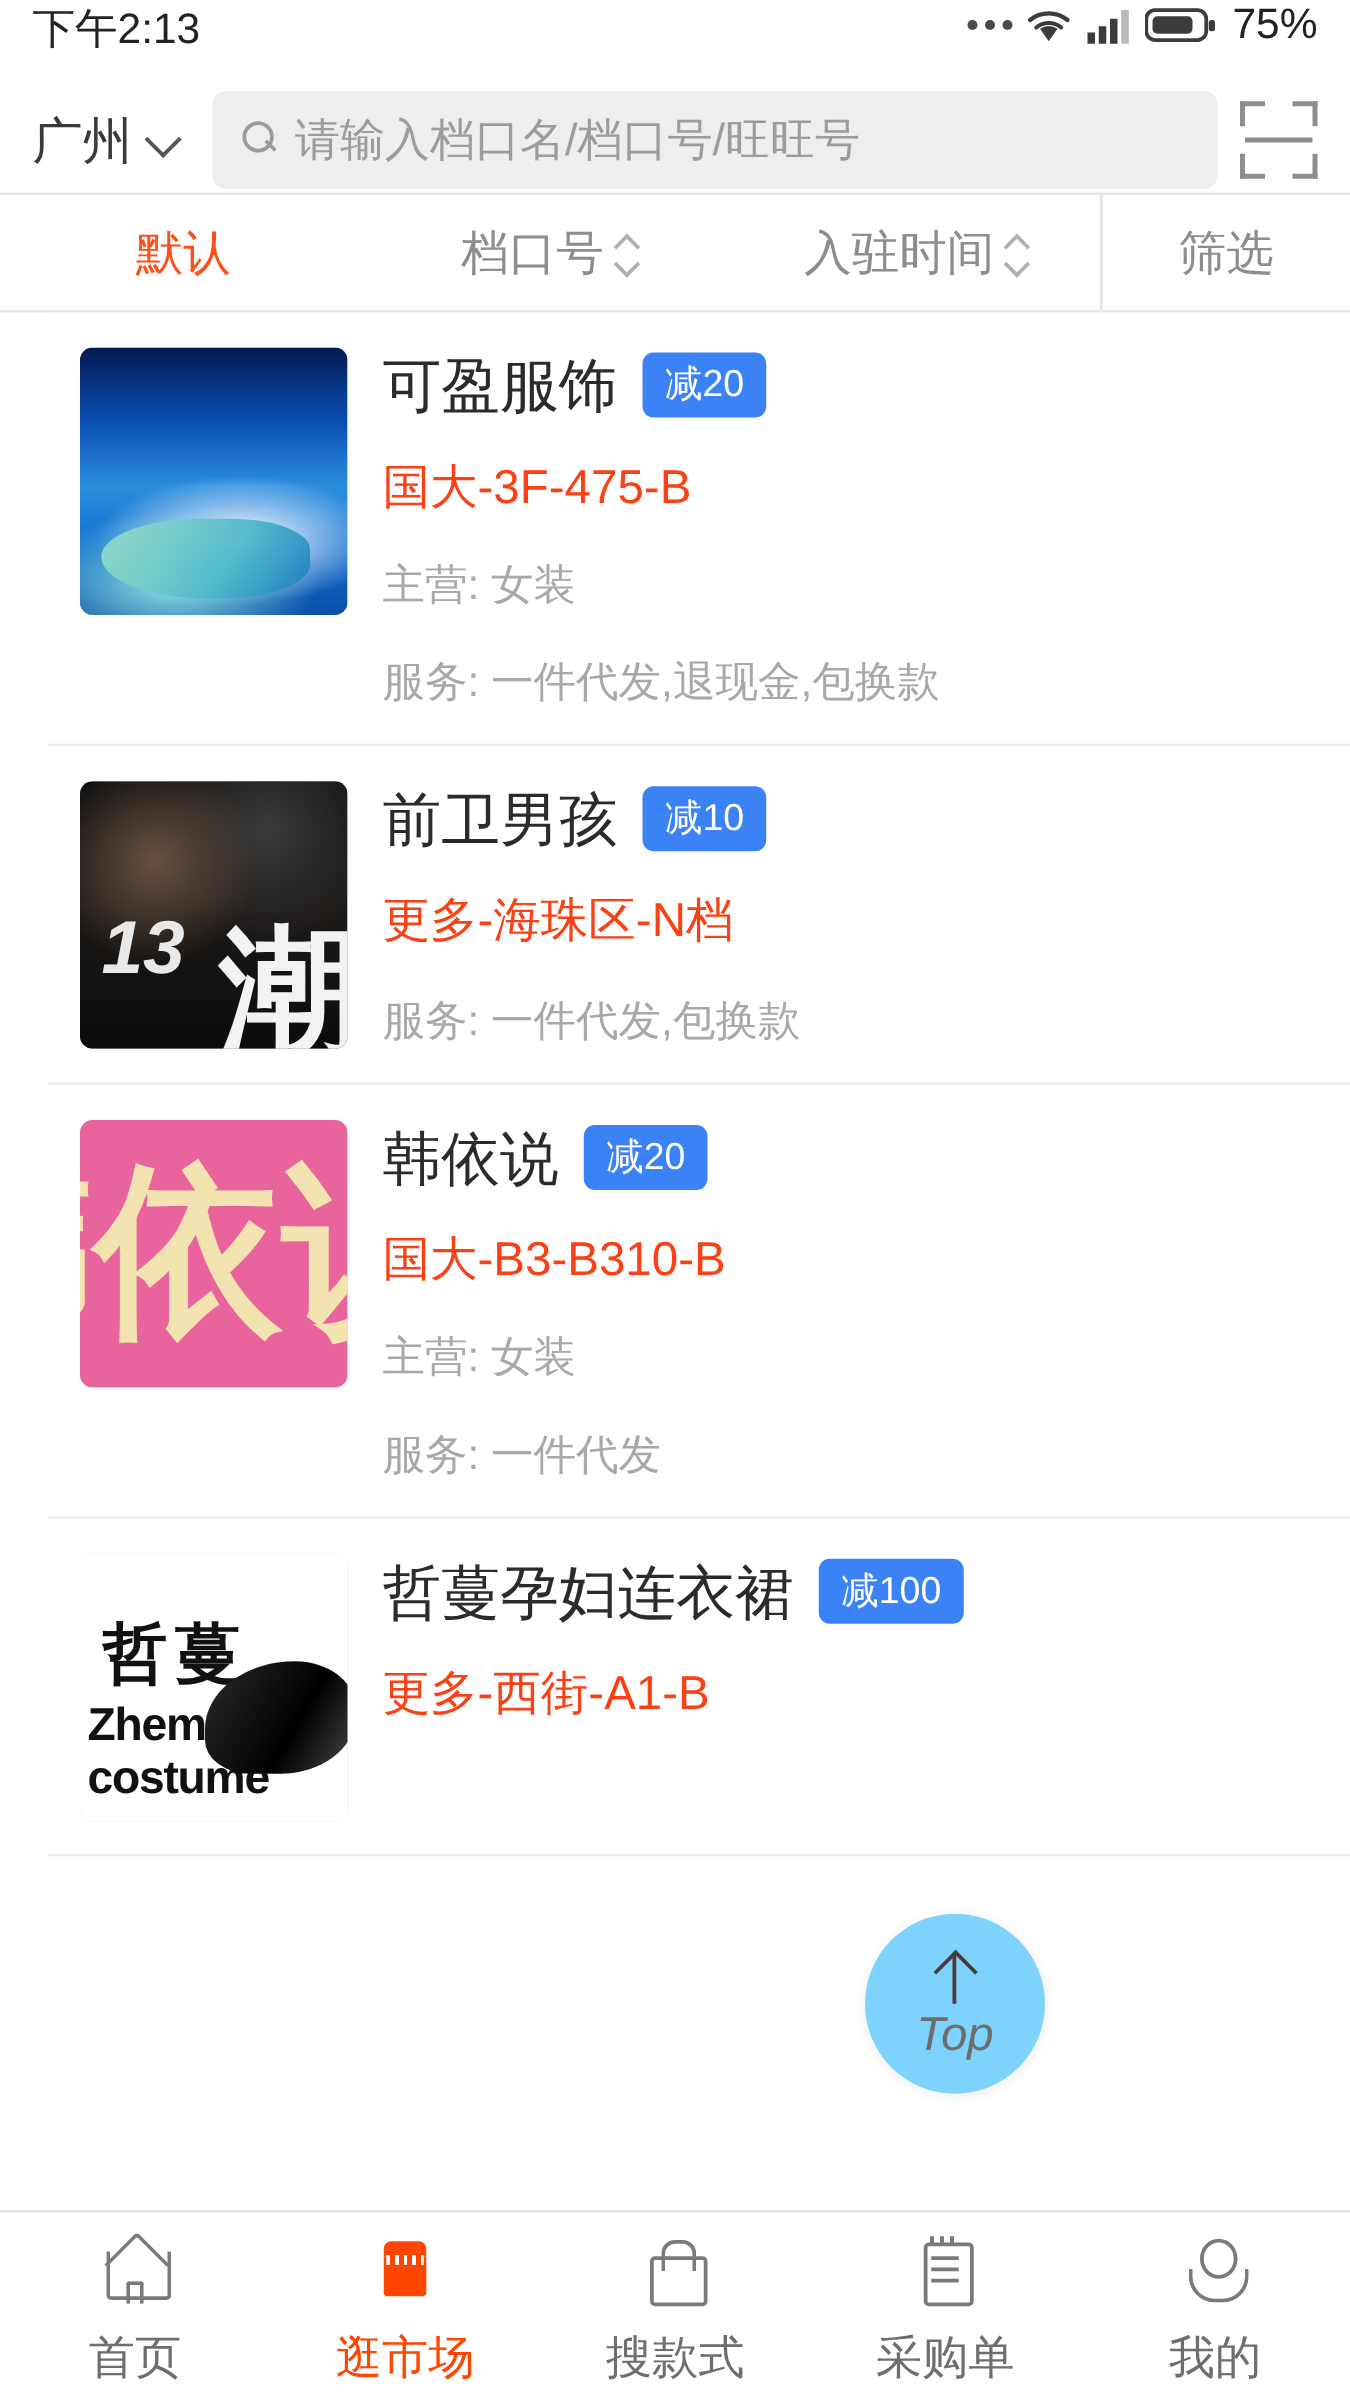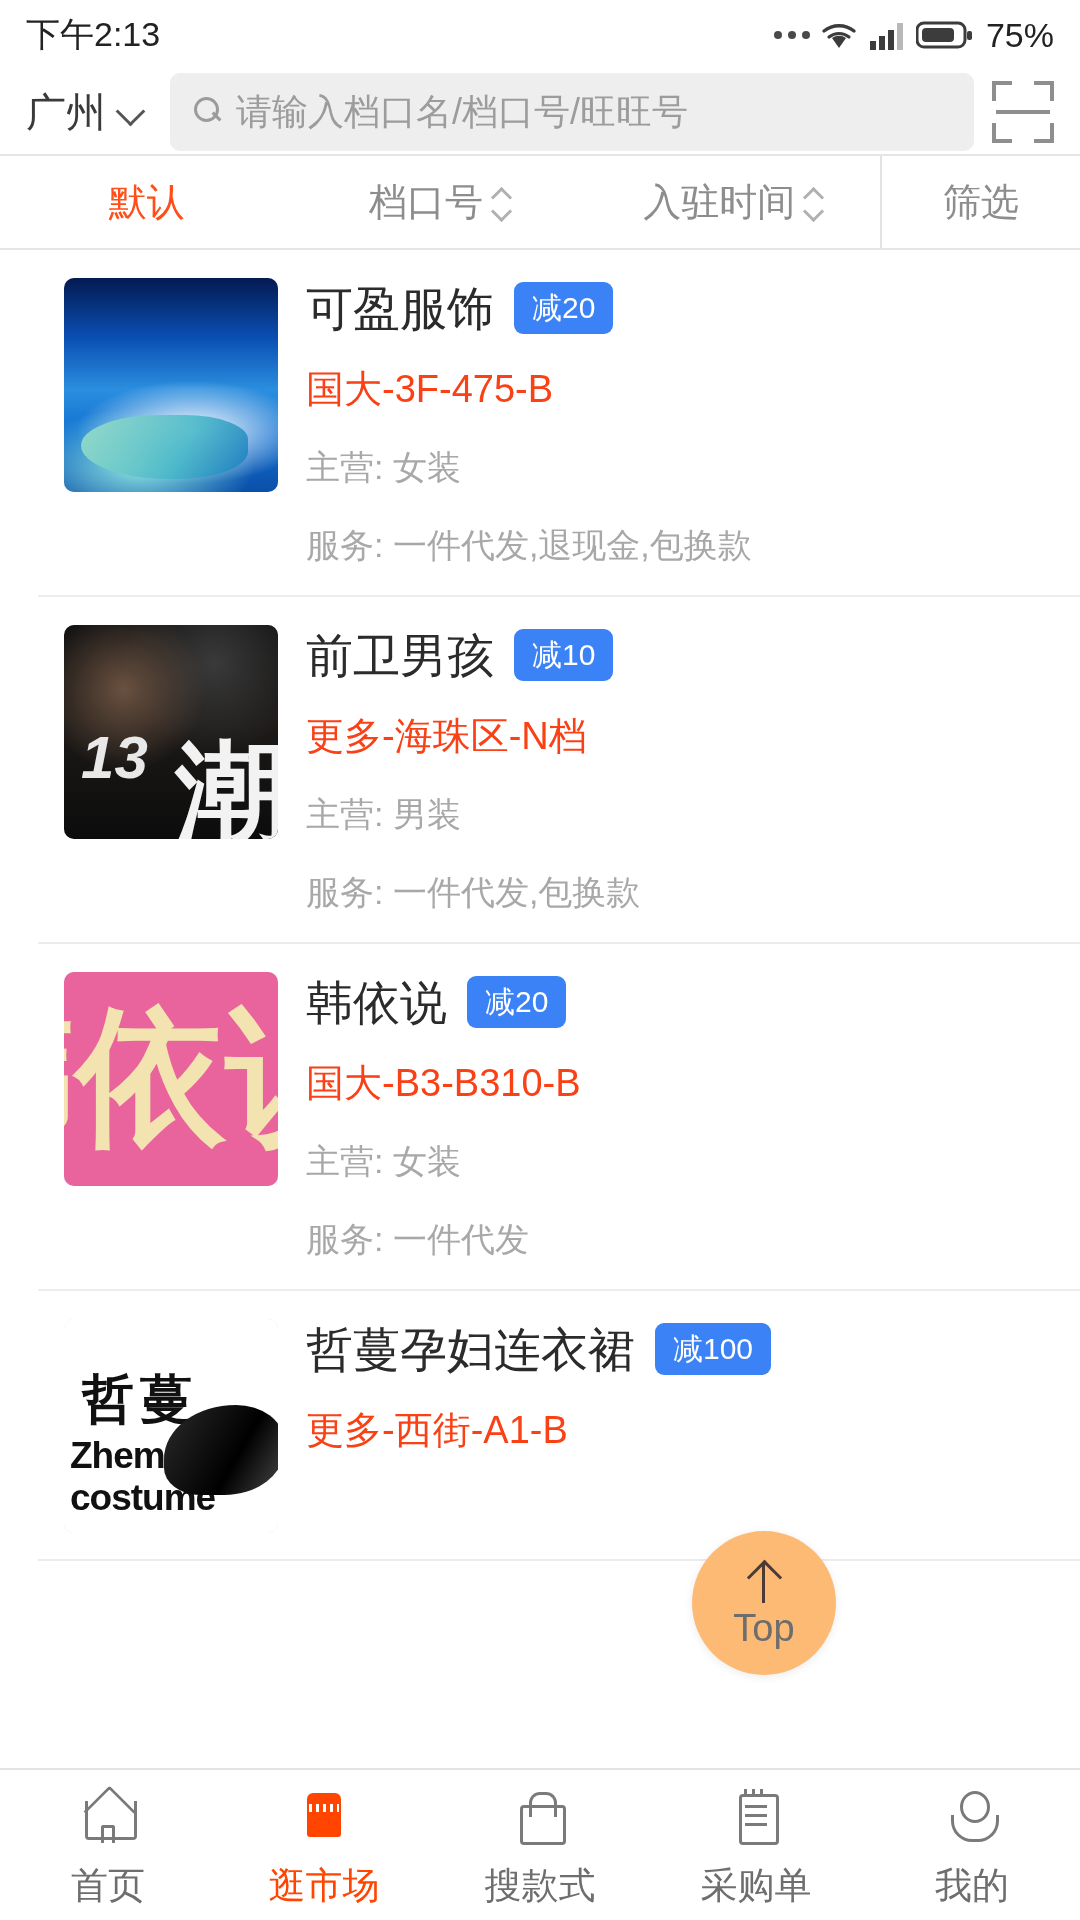--- a/index.html
+++ b/index.html
@@ -7,21 +7,21 @@
     width:1080px; height:1920px;
     background:#ffffff;
     font-family:"Liberation Sans","DejaVu Sans",sans-serif;
     overflow:hidden;
   }
   body { position:relative; }
 
   
   .statusbar {
     height:70px; width:100%;
-    display:flex; align-items:center; justify-content:space-between;
+    display:flex; align-items:flex-start; justify-content:space-between;
     padding:0 26px 0 26px;
     background:#ffffff;
   }
   .status-time { font-size:34px; color:#222; letter-spacing:0px; }
   .status-right { display:flex; align-items:center; gap:8px; }
   .dots { display:flex; gap:6px; align-items:center; }
   .dots i { width:8px; height:8px; border-radius:50%; background:#4a4a4a; display:block; }
   .batt-pct { font-size:34px; color:#222; margin-left:4px; }
 
   
@@ -165,23 +165,24 @@
     padding:11px 18px; border-radius:9px; line-height:1; white-space:nowrap;
   }
   .shop-code { font-size:38px; color:#fa4015; margin-top:30px; }
   .shop-main { font-size:34px; color:#a8a8a8; margin-top:30px; }
   .shop-serv { font-size:34px; color:#a8a8a8; margin-top:32px; }
 
   
   .topbtn {
     position:absolute; left:692px; top:1531px;
     width:144px; height:144px; border-radius:50%;
-    background:#fdba74; box-shadow:0 2px 10px rgba(0,0,0,.08);
+    background:#7dd3fc; box-shadow:0 2px 10px rgba(0,0,0,.08);
     display:flex; flex-direction:column; align-items:center; justify-content:center;
     gap:4px;
+    font-style:italic;
   }
   .arrow-up { width:46px; height:46px; position:relative; }
   .arrow-up::before{
     content:""; position:absolute; left:21px; top:4px; width:3px; height:40px; background:#4d3a36;
   }
   .arrow-up::after{
     content:""; position:absolute; left:11px; top:6px; width:22px; height:22px;
     border-left:3px solid #4d3a36; border-top:3px solid #4d3a36;
     transform:rotate(45deg);
   }
@@ -354,21 +355,20 @@
   <div class="shop">
     <div class="thumb">
           <div class="street"></div>
         </div>
     <div class="shop-info">
       <div class="shop-title-row">
         <span class="shop-name">前卫男孩</span>
         <span class="badge">减10</span>
       </div>
       <div class="shop-code">更多-海珠区-N档</div>
-      <div class="shop-main">主营: 男装</div>
       <div class="shop-serv">服务: 一件代发,包换款</div>
     </div>
   </div>
 
   <div class="shop">
     <div class="thumb">
       <div class="pink">
             <span>韩依说</span>
           </div>
     </div>

